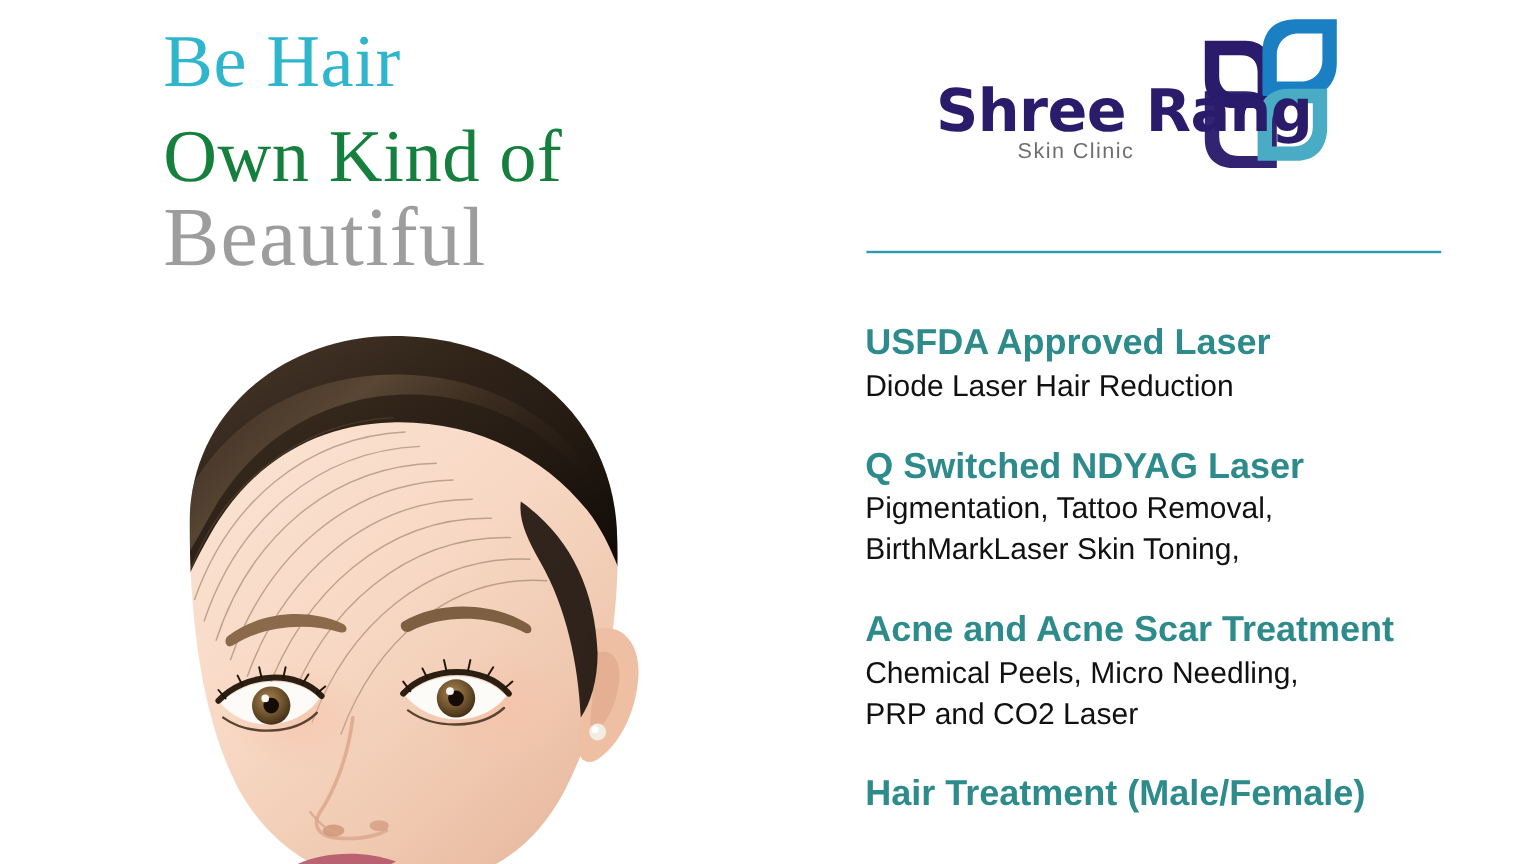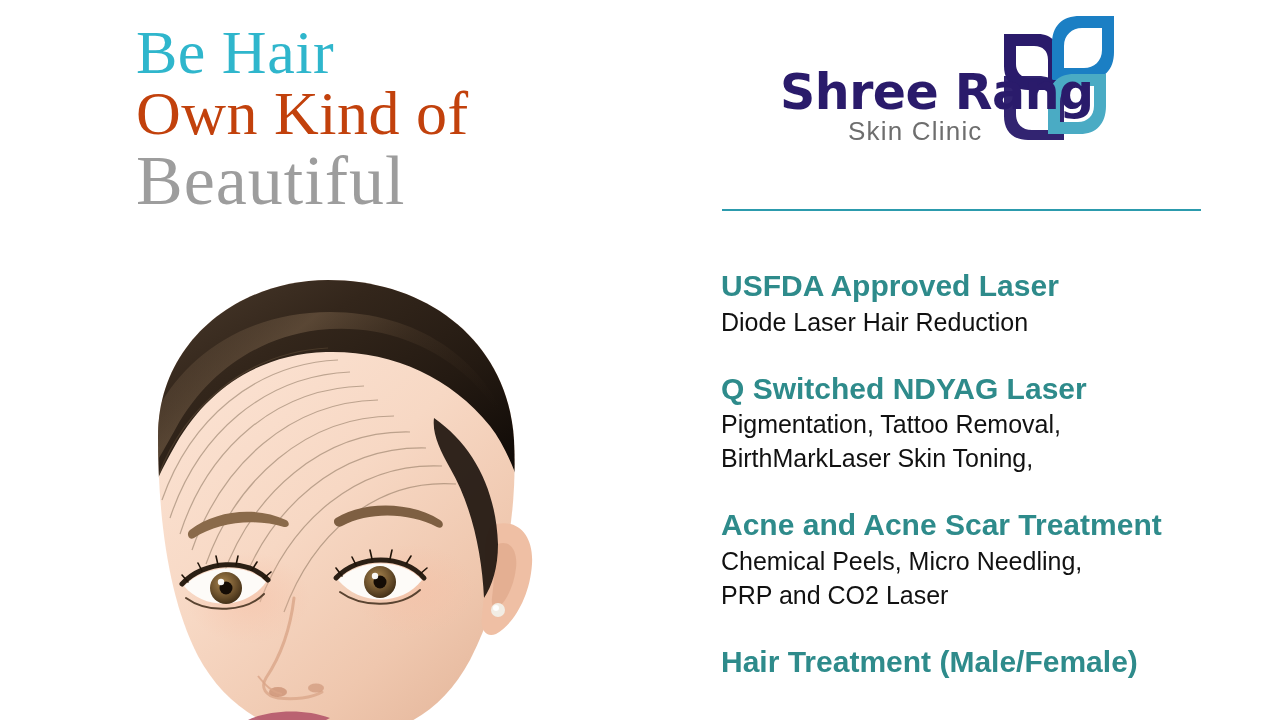--- a/index.html
+++ b/index.html
@@ -30,21 +30,21 @@
     line-height: 0.98;
     letter-spacing: 0.5px;
   }
   .headline-line {
     display: block;
     font-size: 62px;
     font-weight: 400;
     white-space: nowrap;
   }
   .headline-line.l1 { color: #2FB6CC; }
-  .headline-line.l2 { color: #c2410c; }
+  .headline-line.l2 { color: #15803d; margin-top: 18px; }
   .headline-line.l3 {
     color: #9D9D9D;
     margin-top: 3px;
     font-size: 70px;
     letter-spacing: 1px;
   }
 
   
   .model-photo {
     position: absolute;
@@ -80,21 +80,21 @@
     font-weight: 700;
     color: #2A1B6B;
     letter-spacing: -0.5px;
     white-space: nowrap;
   }
   .logo-subtitle {
     position: absolute;
     left: 68px;
     top: 106px;
     font-family: "Liberation Sans", sans-serif;
-    font-size: 26px;
+    font-size: 18px;
     font-weight: 400;
     color: #6E6E6E;
     letter-spacing: 1.2px;
     white-space: nowrap;
   }
 
   
   .divider {
     position: absolute;
     left: 722px;

